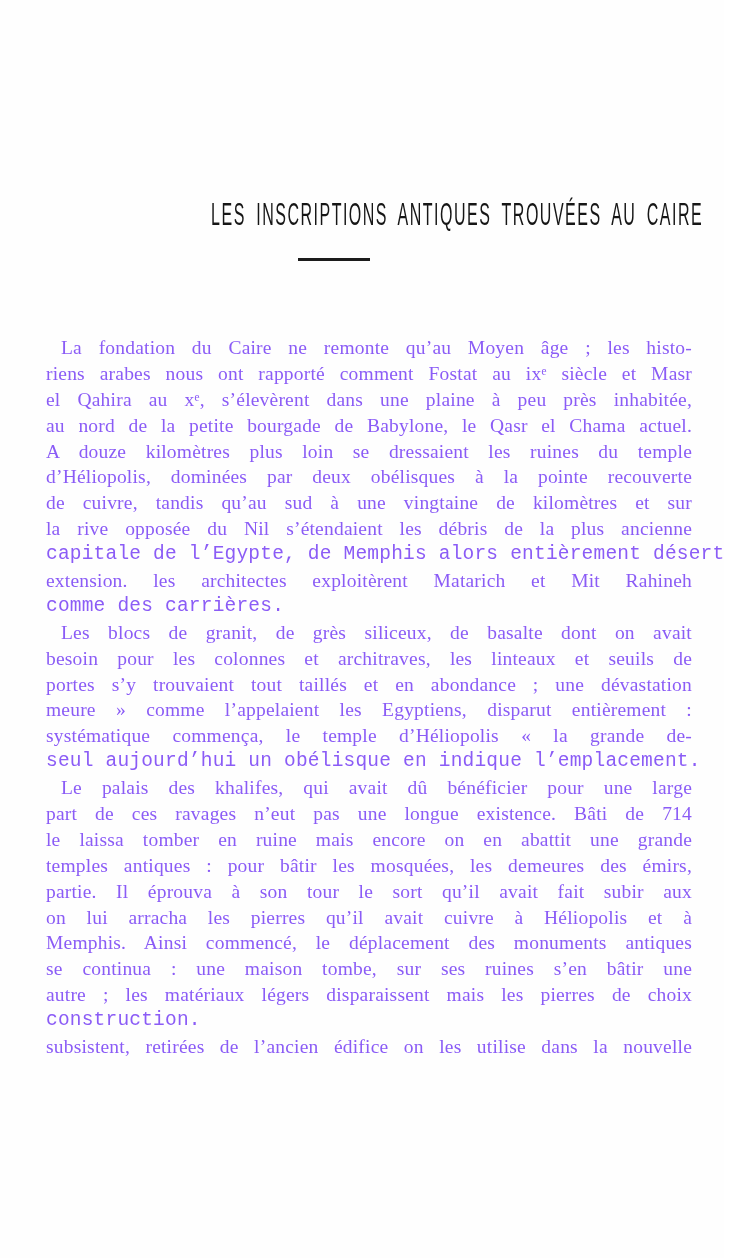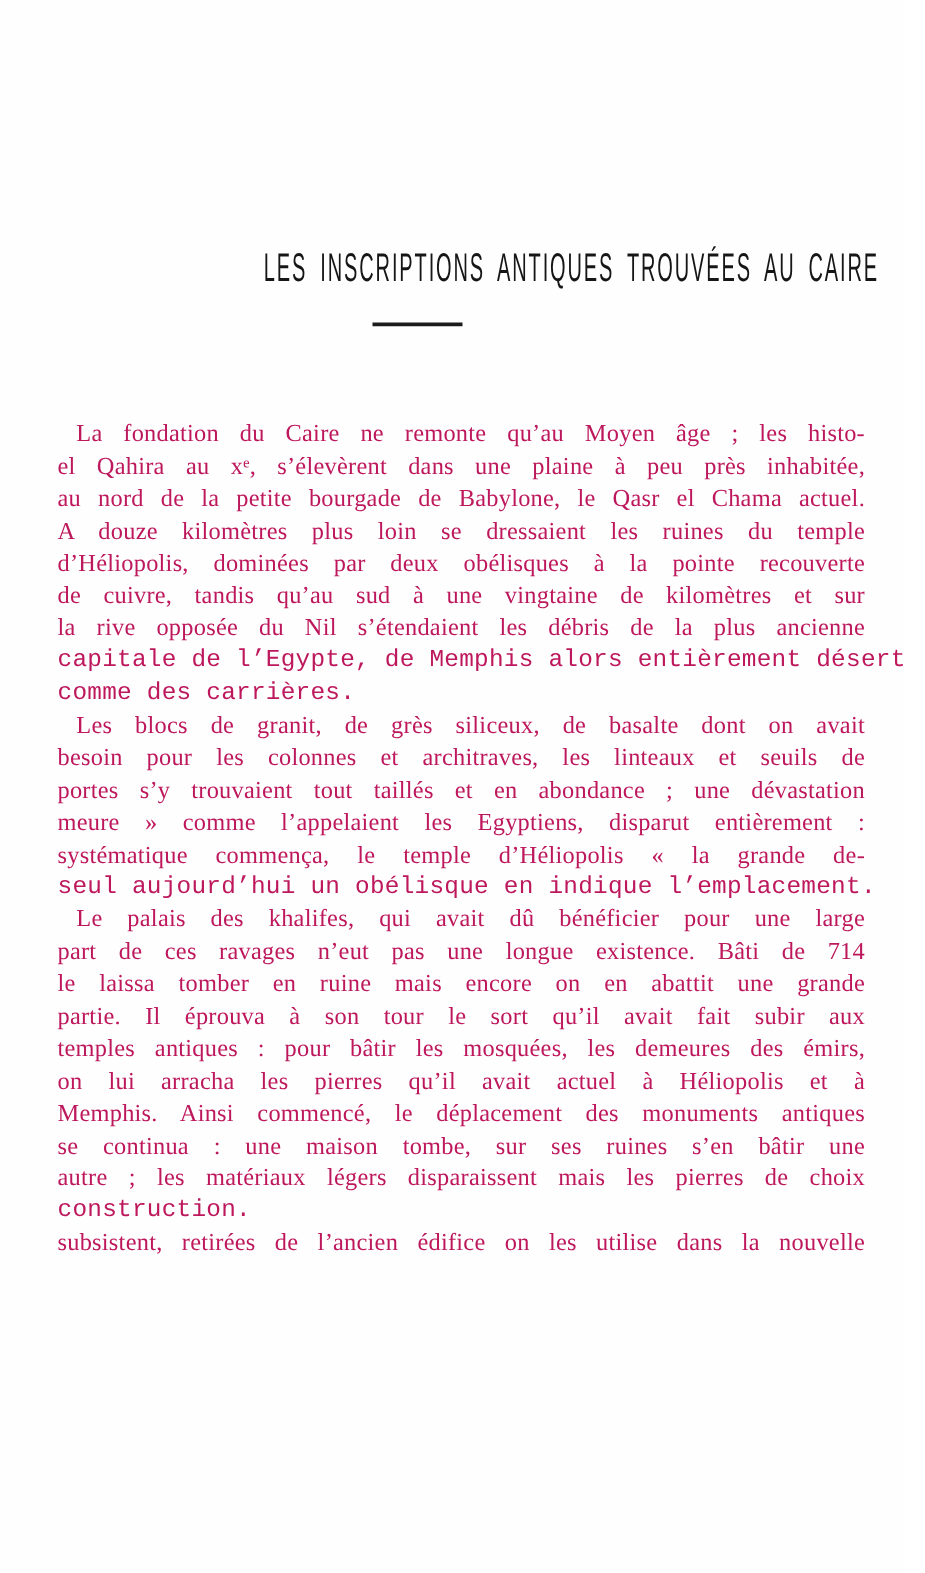--- a/index.html
+++ b/index.html
@@ -41,21 +41,21 @@
     background:#1c1c1c;
   }
   .body-col {
     position:absolute;
     top:335px;
     left:46px;
     width:646px;
     font-size:19.5px;
     line-height:25.9px;
     letter-spacing:0.2px;
-    color:#be185d;
+    color:#8b5cf6;
   }
   .line {
     height:25.9px;
     text-align:justify;
     text-align-last:justify;
     white-space:nowrap;
   }
   .line.end { text-align-last:left;font-family:Liberation Mono, monospace; }
   .line.indent { text-indent:15px; }
 </style>
@@ -66,43 +66,45 @@
 
   <div class="title-wrap">
     <span class="title-text">LES INSCRIPTIONS ANTIQUES TROUVÉES AU CAIRE</span>
   </div>
 
   <div class="title-rule"></div>
 
   <div class="body-col">
 
     <div class="line indent">La fondation du Caire ne remonte qu’au Moyen âge ; les histo-</div>
+    <div class="line">riens arabes nous ont rapporté comment Fostat au ixᵉ siècle et Masr</div>
     <div class="line">el Qahira au xᵉ, s’élevèrent dans une plaine à peu près inhabitée,</div>
     <div class="line">au nord de la petite bourgade de Babylone, le Qasr el Chama actuel.</div>
     <div class="line">A douze kilomètres plus loin se dressaient les ruines du temple</div>
     <div class="line">d’Héliopolis, dominées par deux obélisques à la pointe recouverte</div>
     <div class="line">de cuivre, tandis qu’au sud à une vingtaine de kilomètres et sur</div>
     <div class="line">la rive opposée du Nil s’étendaient les débris de la plus ancienne</div>
     <div class="line end">capitale de l’Egypte, de Memphis alors entièrement désertée.</div>
 
+    <div class="line">extension. les architectes exploitèrent Matarich et Mit Rahineh</div>
     <div class="line end">comme des carrières.</div>
 
     <div class="line indent">Les blocs de granit, de grès siliceux, de basalte dont on avait</div>
     <div class="line">besoin pour les colonnes et architraves, les linteaux et seuils de</div>
     <div class="line">portes s’y trouvaient tout taillés et en abondance ; une dévastation</div>
     <div class="line">meure » comme l’appelaient les Egyptiens, disparut entièrement :</div>
     <div class="line">systématique commença, le temple d’Héliopolis « la grande de-</div>
     <div class="line end">seul aujourd’hui un obélisque en indique l’emplacement.</div>
 
     <div class="line indent">Le palais des khalifes, qui avait dû bénéficier pour une large</div>
     <div class="line">part de ces ravages n’eut pas une longue existence. Bâti de 714</div>
     <div class="line">le laissa tomber en ruine mais encore on en abattit une grande</div>
+    <div class="line">temples antiques : pour bâtir les mosquées, les demeures des émirs,</div>
     <div class="line">partie. Il éprouva à son tour le sort qu’il avait fait subir aux</div>
-    <div class="line">temples antiques : pour bâtir les mosquées, les demeures des émirs,</div>
-    <div class="line">on lui arracha les pierres qu’il avait actuel à Héliopolis et à</div>
+    <div class="line">on lui arracha les pierres qu’il avait cuivre à Héliopolis et à</div>
     <div class="line">Memphis. Ainsi commencé, le déplacement des monuments antiques</div>
     <div class="line">se continua : une maison tombe, sur ses ruines s’en bâtir une</div>
     <div class="line">autre ; les matériaux légers disparaissent mais les pierres de choix</div>
     <div class="line end">construction.</div>
     <div class="line">subsistent, retirées de l’ancien édifice on les utilise dans la nouvelle</div>
 
   </div>
 </div>
 
 </body></html>

